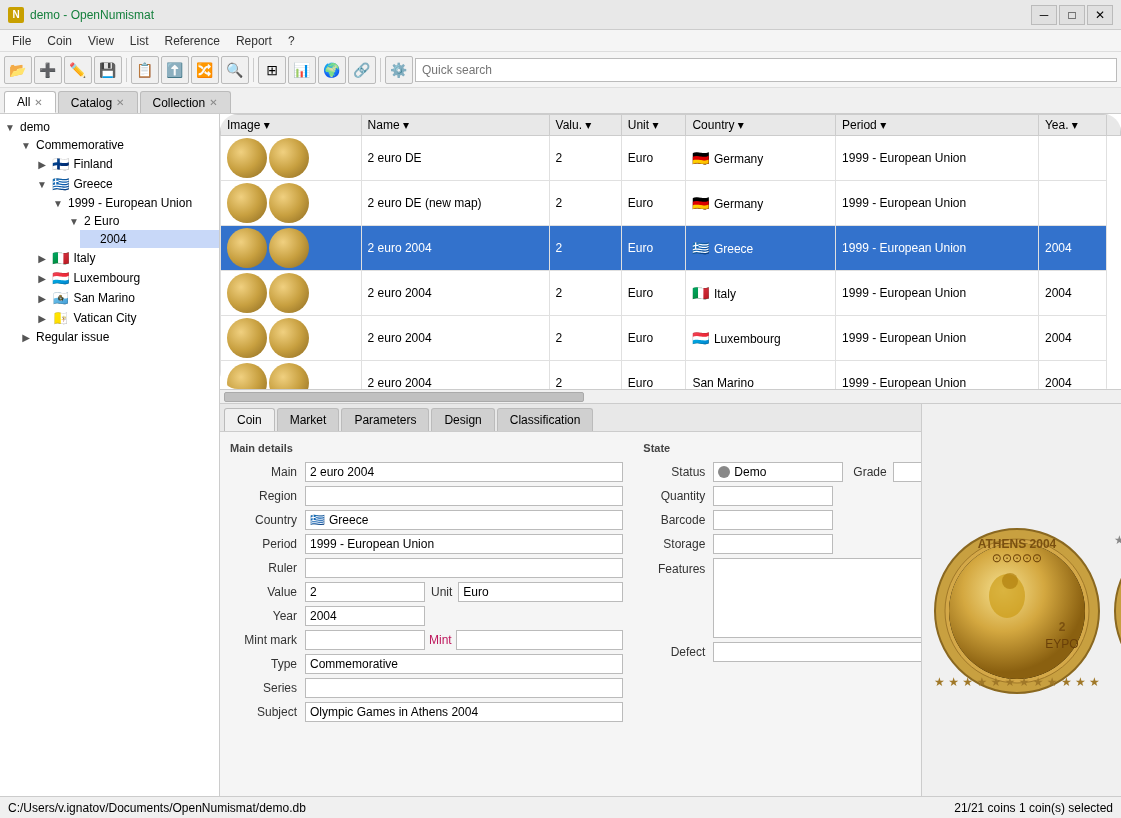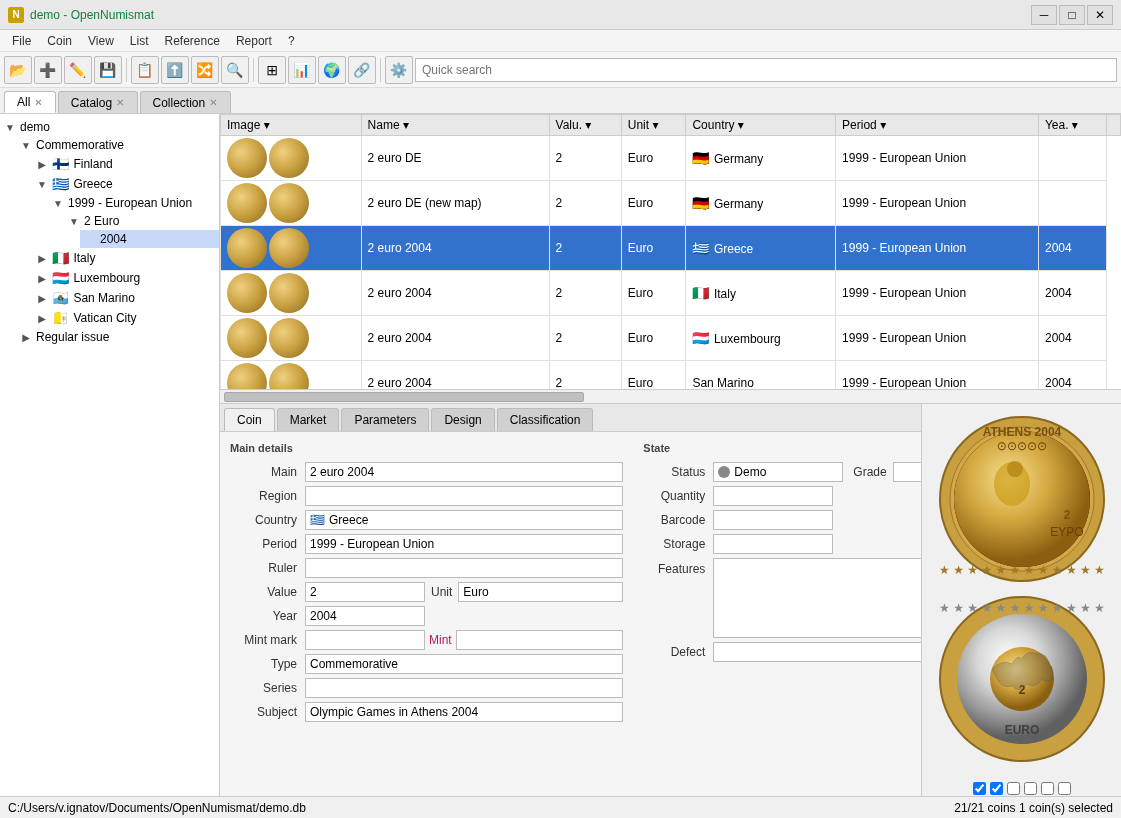--- a/index.html
+++ b/index.html
@@ -40,32 +40,32 @@
     .flag { font-size: 14px; }
 
     
     #content { flex: 1; display: flex; flex-direction: column; overflow: hidden; }
 
     
     #tablearea { flex: 0 0 290px; background: white; border-bottom: 1px solid #ccc; overflow: hidden; display: flex; flex-direction: column; }
     #coin-table { width: 100%; border-collapse: collapse; }
     #table-header { background: #e8e8e8; }
     #table-header th { border: 1px solid #ccc; padding: 3px 6px; text-align: left; cursor: pointer; white-space: nowrap; font-weight: normal; }
-    .table-scroll { overflow-y: auto; overflow-x: auto; flex: 1; }
+    .table-scroll { overflow-y: auto; overflow-x: auto; flex: 1; border-radius: 18px; }
     #coin-table td { border: 1px solid #e0e0e0; padding: 2px 6px; vertical-align: middle; }
     .coin-row { height: 44px; cursor: pointer; }
     .coin-row.selected { background: #3372cc; color: white; }
     .coin-row.selected td { color: white; }
     .coin-thumb { display: flex; gap: 2px; }
     .coin-img { width: 40px; height: 40px; border-radius: 50%; background: radial-gradient(circle at 35% 35%, #f0d080, #c8a040 50%, #8a6820); display: inline-block; }
 
     
     #detailpanel { flex: 1; display: flex; flex-direction: row; overflow: hidden; background: #f5f5f5; }
     #detail-left { flex: 1; overflow-y: auto; padding: 0; }
-    #detail-right { width: 200px; background: #f0f0f0; display: flex; flex-direction: column; align-items: center; padding: 10px; gap: 10px; border-left: 1px solid #ccc; }
+    #detail-right { width: 200px; background: #f0f0f0; display: flex; flex-direction: row; align-items: center; padding: 10px; gap: 10px; border-left: 1px solid #ccc; }
 
     
     #detail-tabs { display: flex; background: #e8e8e8; border-bottom: 1px solid #ccc; padding: 4px 4px 0 4px; }
     .detail-tab { padding: 4px 12px; background: #d0d0d0; border: 1px solid #bbb; border-bottom: none; cursor: pointer; margin-right: 2px; border-radius: 3px 3px 0 0; }
     .detail-tab.active { background: #f0f0f0; }
 
     
     #form-content { padding: 10px; }
     .section-title { font-weight: bold; color: #444; margin-bottom: 8px; font-size: 11px; }
     .form-row { display: flex; align-items: center; margin-bottom: 4px; }

